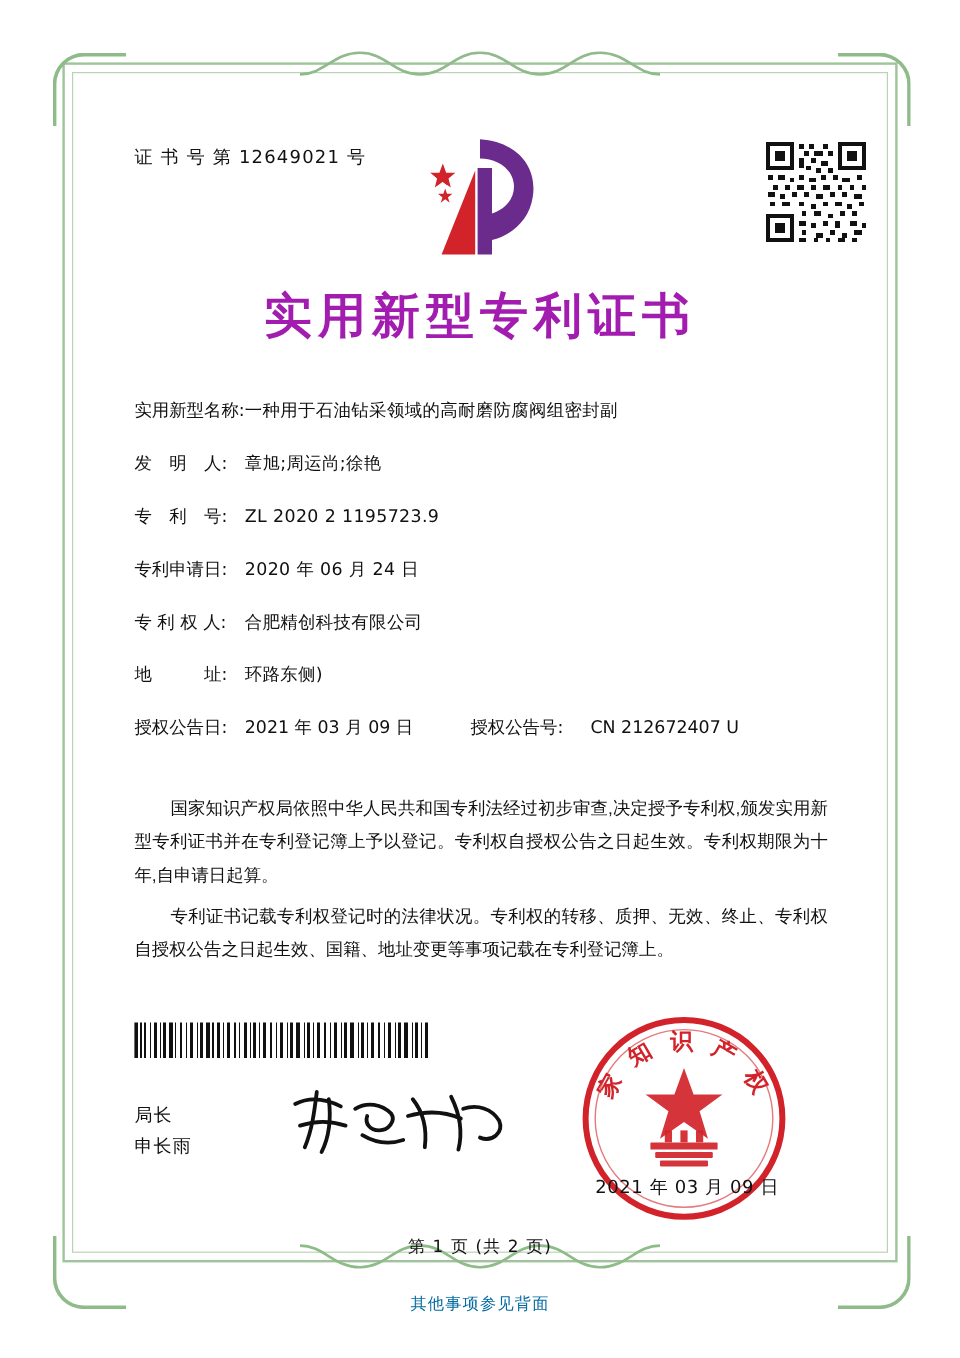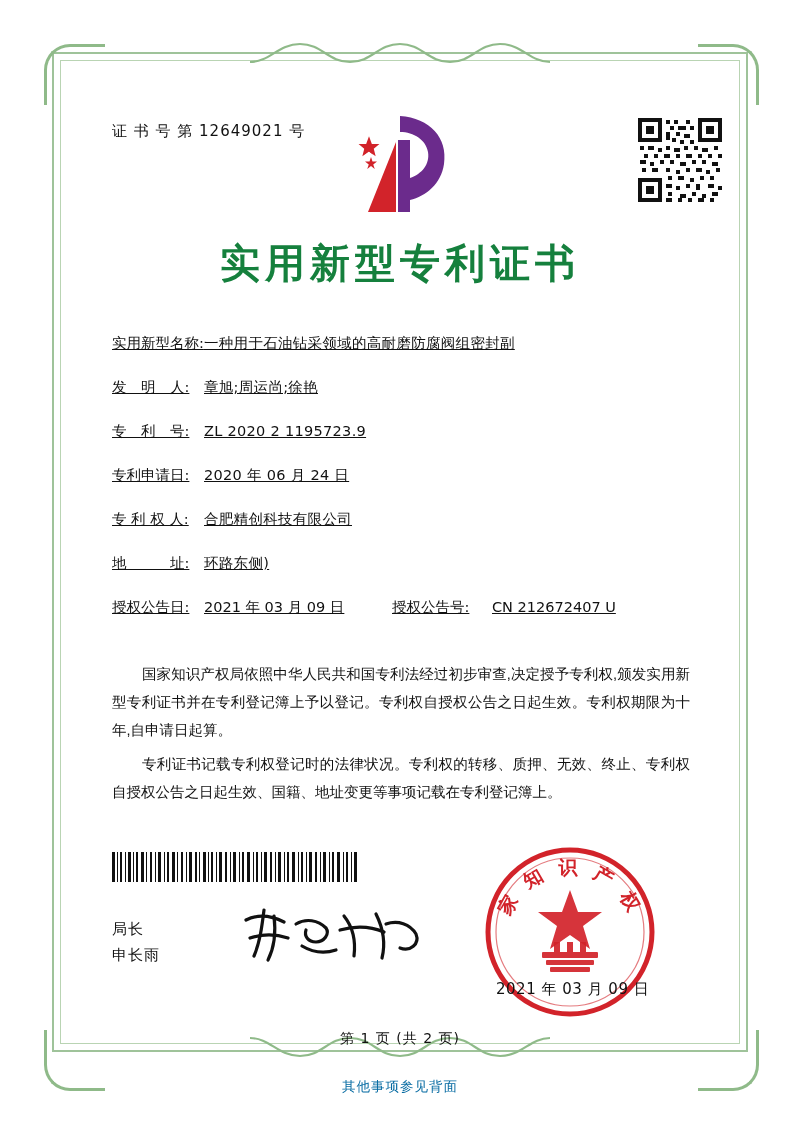--- a/index.html
+++ b/index.html
@@ -79,37 +79,36 @@
 
   .title {
     position: absolute;
     left: 0; top: 236px;
     width: 800px;
     text-align: center;
     font-size: 40px;
     font-weight: bold;
     letter-spacing: 5px;
     font-family: Liberation Mono, monospace;
-    color: #15803d;
+    color: #a21caf;
   }
 
   
   .fields {
     position: absolute;
     left: 112px; top: 332px;
     width: 580px;
     font-size: 14.5px;
     color: #111;
   }
   .field-row {
     display: flex;
     align-items: flex-start;
     margin-bottom: 22px;
     line-height: 22px;
-    text-decoration: underline;
   }
   .field-label {
     width: 92px;
     flex: 0 0 92px;
     white-space: pre;
     letter-spacing: 0px;
   }
   .field-value {
     flex: 1;
     letter-spacing: 0.3px;

